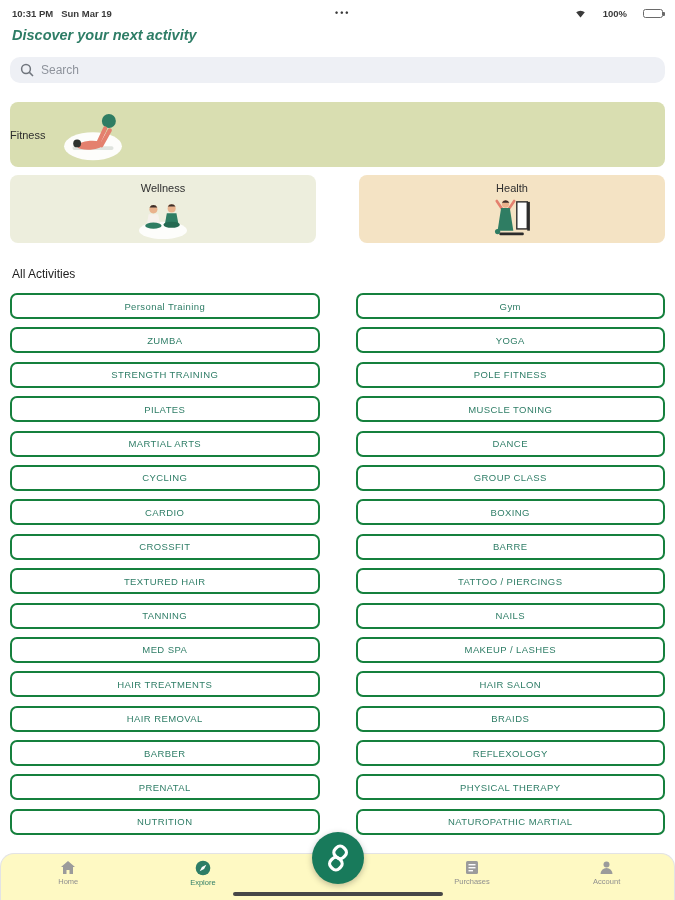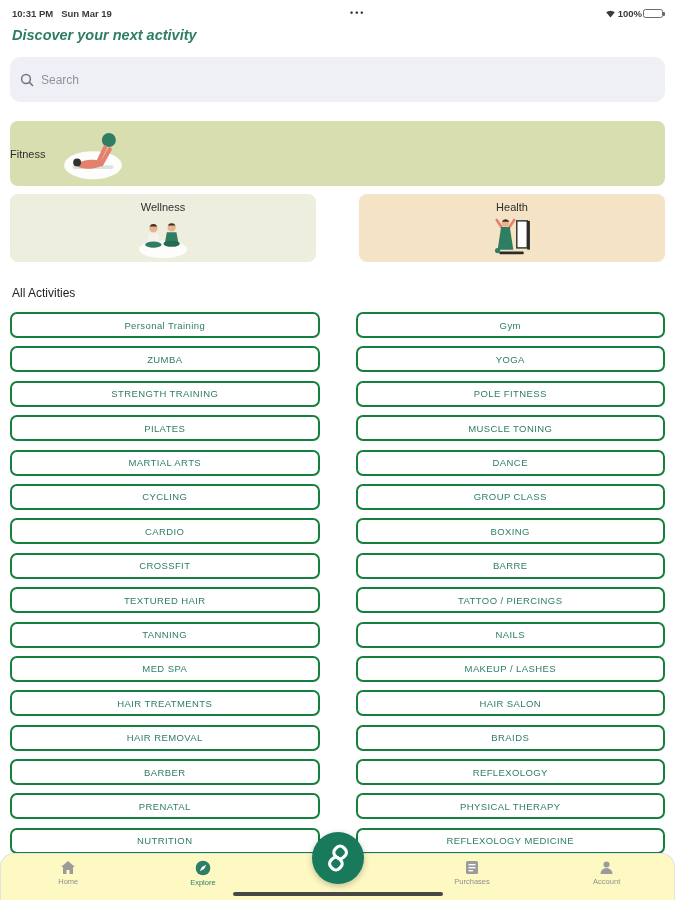--- a/index.html
+++ b/index.html
@@ -6,30 +6,30 @@
   html,body { width:675px; height:900px; }
   body {
     position:relative; overflow:hidden; background:#ffffff;
     font-family:"Liberation Sans", sans-serif; color:#222;
   }
   
   .status-bar{ height:16px; padding:10px 12px 0; display:flex; align-items:center;
     justify-content:space-between; font-size:9.5px; color:#3a3a3a; font-weight:bold;}
   .status-left{ display:flex; gap:8px; }
   .status-center{ letter-spacing:2px; font-size:9px; color:#3a3a3a; }
-  .status-right{ display:flex; align-items:center; gap:1px; }
+  .status-right{ display:flex; align-items:center; gap:16px; }
   .battery{ width:20px; height:9px; border:1px solid #6a6a6a; border-radius:2.5px;
     position:relative; padding:1px;}
   .battery .level{ width:100%; height:100%; background:#2f2f2f; border-radius:1px;}
   .battery:after{ content:""; position:absolute; right:-3px; top:2.5px; width:2px;
     height:4px; background:#6a6a6a; border-radius:0 1px 1px 0;}
   
   .page-title{ margin:11px 12px 0; font-size:14.5px; font-weight:bold; color:#2e7d66;font-style:italic; }
   
-  .search-bar{ margin:14px 10px 0; height:45px; background:#eef0f5; border-radius:10px;
+  .search-bar{ margin:14px 10px 0; height:26px; background:#eef0f5; border-radius:10px;
     display:flex; align-items:center; gap:7px; padding:0 10px; }
   .search-bar input{ flex:1; border:none; background:transparent; outline:none;
     font-size:12px; color:#333; font-family:inherit; }
   .search-bar input::placeholder{ color:#8e939c; }
   
   .fitness-card{ margin:19px 10px 8px; height:65px; background:#d9deb1; border-radius:8px;
     display:flex; align-items:center; justify-content:flex-start; gap:10px; cursor:pointer; }
   .card-label{ font-size:11px; color:#2f2f2f; }
   .cards-row{ margin:8px 10px 8px; display:flex; gap:43px; }
   .category-card{ flex:1; height:68px; border-radius:8px; display:flex;
@@ -174,21 +174,21 @@
       <button class="activity-btn">GROUP CLASS</button>
       <button class="activity-btn">BOXING</button>
       <button class="activity-btn">BARRE</button>
       <button class="activity-btn">TATTOO / PIERCINGS</button>
       <button class="activity-btn">NAILS</button>
       <button class="activity-btn">MAKEUP / LASHES</button>
       <button class="activity-btn">HAIR SALON</button>
       <button class="activity-btn">BRAIDS</button>
       <button class="activity-btn">REFLEXOLOGY</button>
       <button class="activity-btn">PHYSICAL THERAPY</button>
-      <button class="activity-btn">REFLEXOLOGY MEDICINE</button>
+      <button class="activity-btn">NATUROPATHIC MARTIAL</button>
     </div>
 </div>
 
 <div class="tab-bar">
   <div class="tab-item">
     <span class="icon">
       <svg width="16" height="15" viewBox="0 0 16 15">
           <path d="M8 1 L15 7 H13 V14 H9.5 V10 H6.5 V14 H3 V7 H1 Z" fill="#9b9b9b"></path>
         </svg>
     </span>

